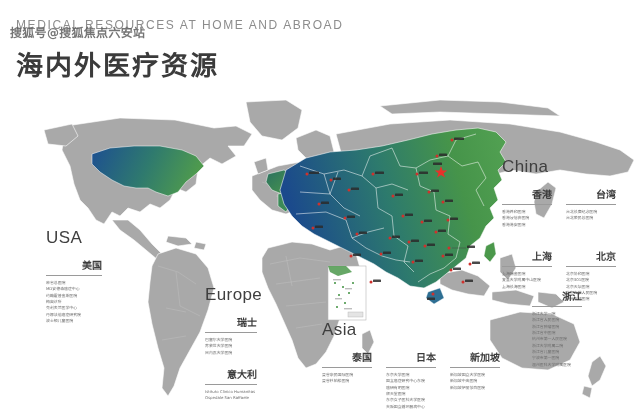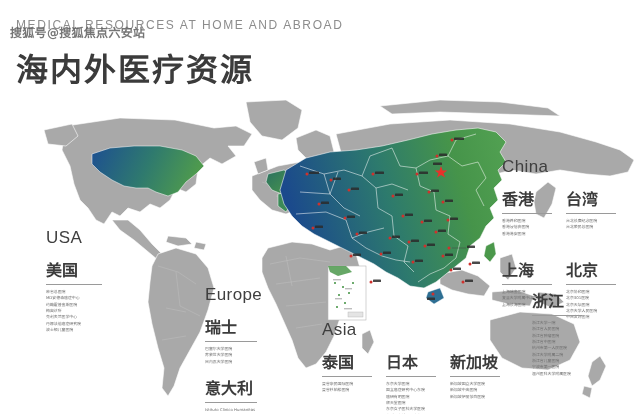--- a/index.html
+++ b/index.html
@@ -42,21 +42,21 @@
   .header-en {
     font-size: 12px;
     letter-spacing: 1.6px;
     color: #8c8c8c;
     font-weight: 400;
     white-space: nowrap;
     font-family: "Liberation Sans", sans-serif;
   }
   .header-cn {
     margin-top: 12px;
-    font-size: 32px;
+    font-size: 27px;
     letter-spacing: 2px;
     color: #3b3b3b;
     font-weight: 700;
     white-space: nowrap;
     font-family: "DejaVu Sans", sans-serif;
   }
 
   
   .map-wrap {
     position: absolute;
@@ -80,28 +80,29 @@
     letter-spacing: 0.4px;
     margin-bottom: 9px;
     font-family: "Liberation Sans", sans-serif;
   }
   .cols {
     display: flex;
     gap: 14px;
   }
   .col { min-width: 0; }
   .col-head {
-    font-size: 16px;
+    font-size: 10px;
     font-weight: 700;
     color: #3c3c3c;
     padding-bottom: 3px;
     border-bottom: 1px solid #9a9a9a;
     margin-bottom: 4px;
     white-space: nowrap;
     font-family: "DejaVu Sans", sans-serif;
+    text-align: right;
   }
   .col-list {
     list-style: none;
     margin: 0;
     padding: 0;
   }
   .col-list li {
     font-size: 3.9px;
     line-height: 1.62;
     color: #6f6f6f;

